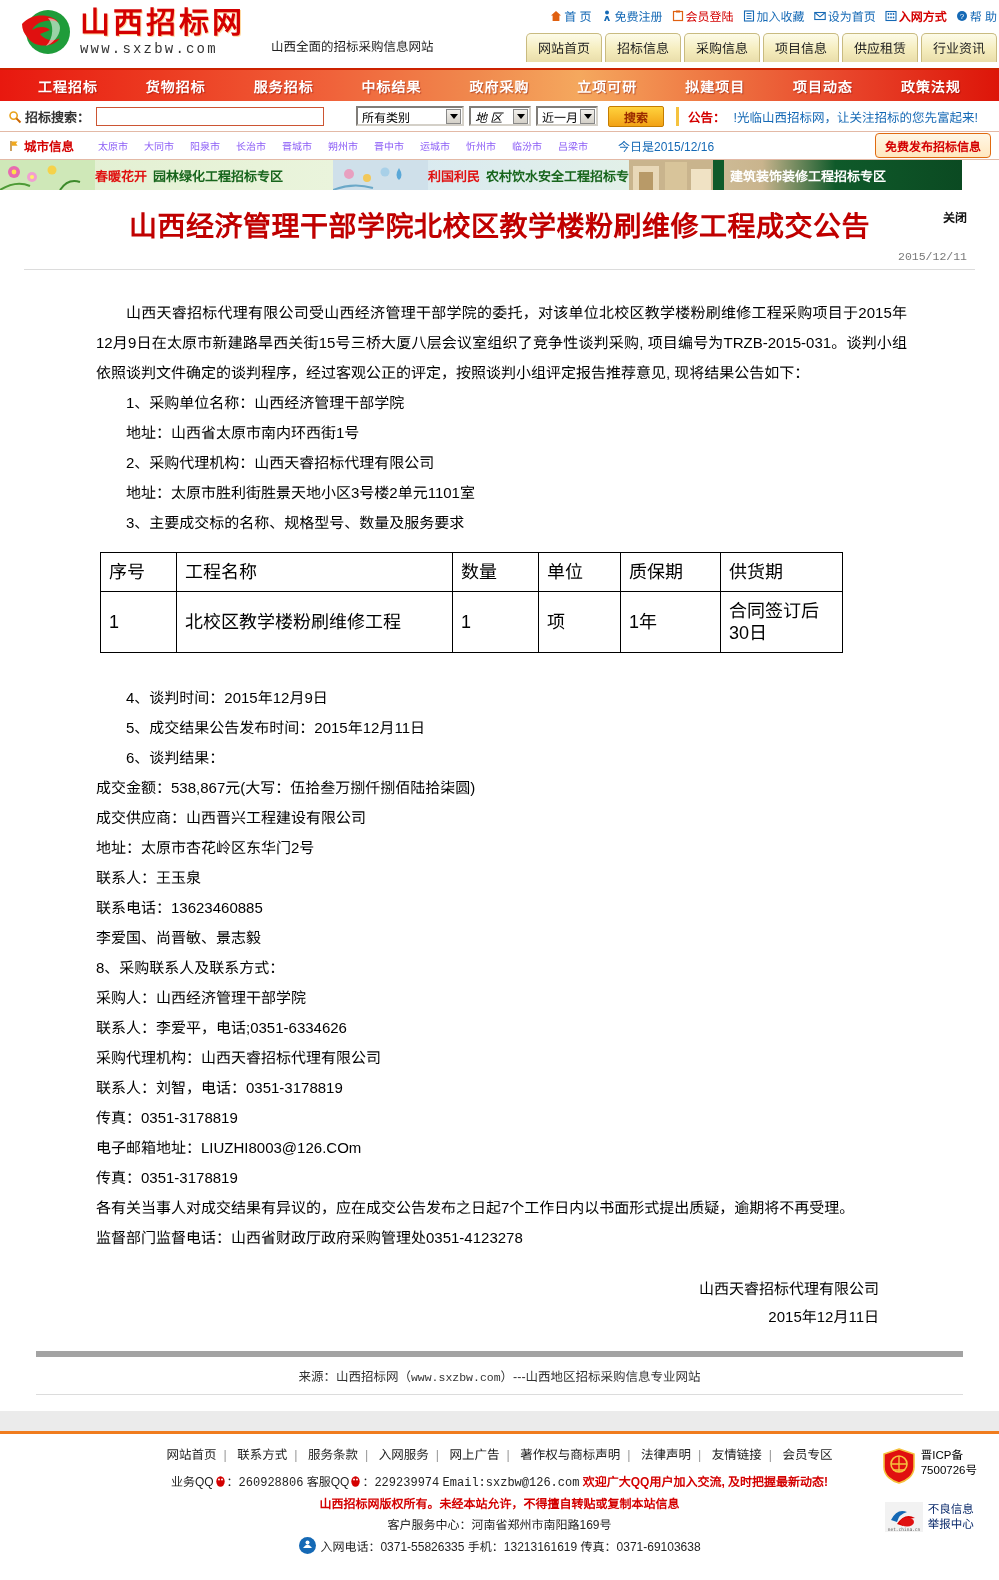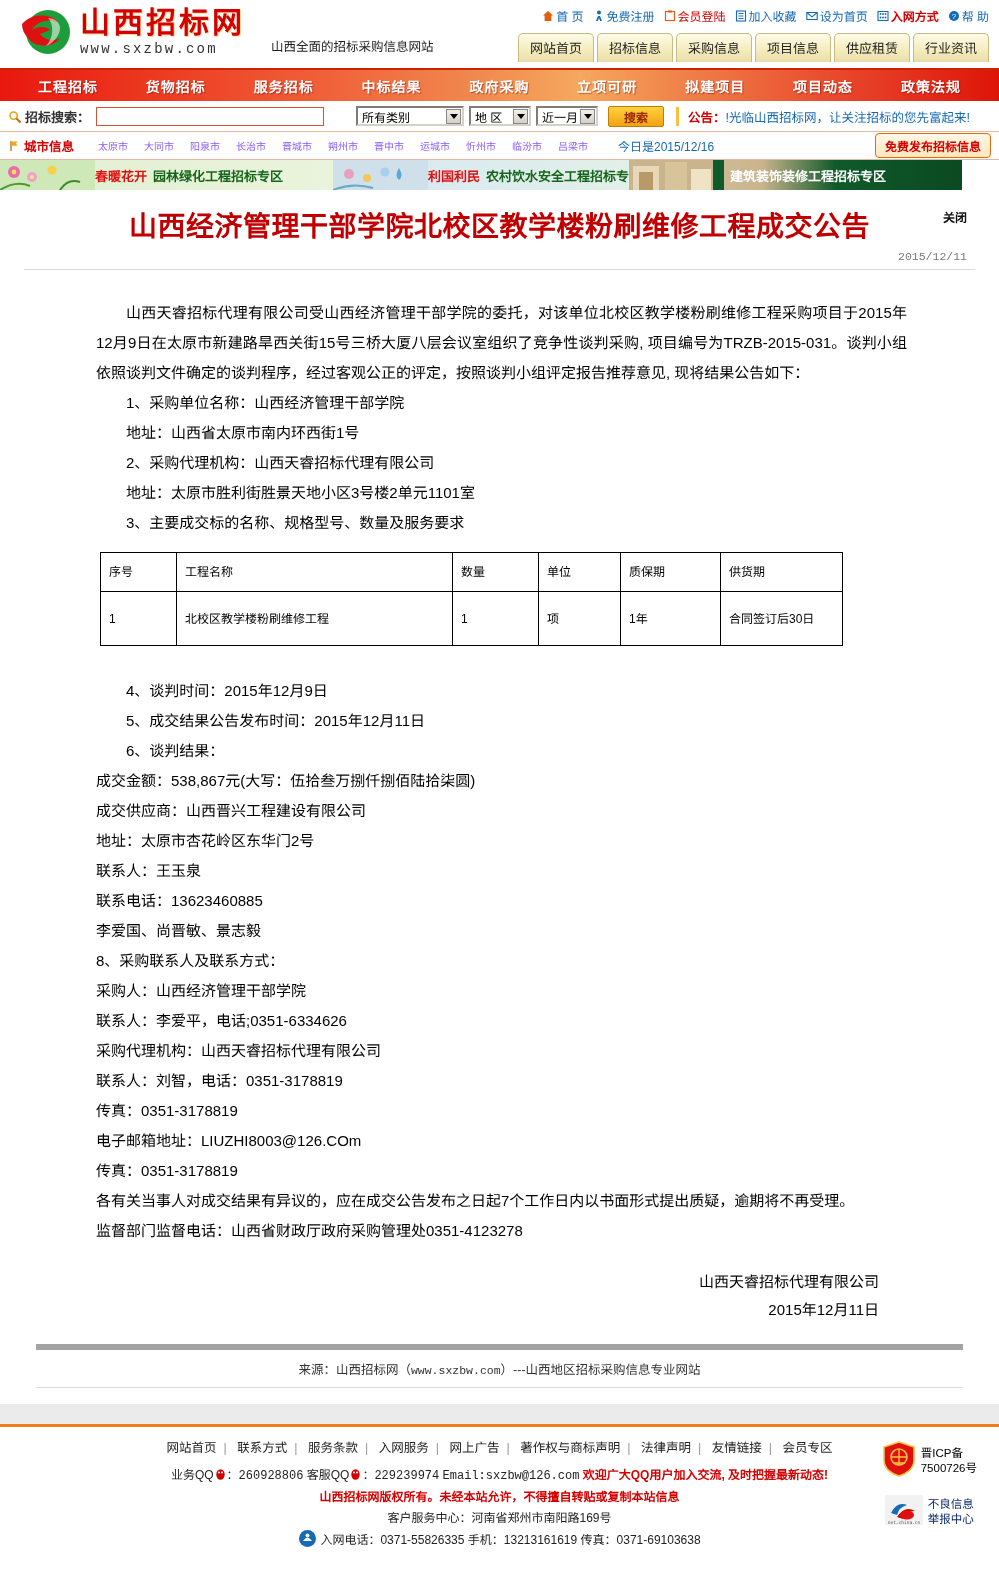--- a/index.html
+++ b/index.html
@@ -28,21 +28,21 @@
   }
   .logo-url {
     font-size: 14px; color: #333; letter-spacing: 2.2px;
     font-family: "Liberation Mono", monospace; margin-top: 2px;
   }
   .tagline {
     font-size: 12.5px; color: #222; margin-left: 26px; margin-top: 36px;
     white-space: nowrap;
   }
   .header-right {
-    margin-left: auto; padding-right: 10px;
+    margin-left: auto; padding-right: 2px;
     display: flex; flex-direction: column; align-items: flex-end; justify-content: space-between;
   }
   .toplinks {
     display: flex; align-items: center; gap: 9px;
     font-size: 12px; padding-top: 7px; white-space: nowrap;
   }
   .toplink { display: flex; align-items: center; gap: 2px; cursor: pointer; }
   .toplink .lbl { color: #1569b5; }
   .toplink.red .lbl { color: #d40000; }
   .toplink.bold .lbl { font-weight: bold; }
@@ -101,21 +101,21 @@
     border-top: 5px solid #000;
   }
   .btn-search {
     width: 56px; height: 21px; margin-left: 10px;
     background: linear-gradient(180deg,#ffd23d,#f2a215);
     border: 1px solid #c47c00; border-radius: 2px;
     color: #9a2b00; font-size: 12px; font-weight: bold;
     display: flex; align-items: center; justify-content: center; cursor: pointer;
   }
   .notice-zone {
-    margin-left: 12px; display: flex; align-items: center; 
+    margin-left: 12px; display: flex; align-items: center; gap: 8px;
     border-left: 3px solid #f5c23e; padding-left: 9px; overflow: hidden;
   }
   .notice-key { color: #d40000; font-weight: bold; font-size: 12.5px; }
   .notice-val { color: #1569b5; font-size: 12.5px; white-space: nowrap; }
 
   
   .cityrow {
     height: 28px; display: flex; align-items: center;
     padding: 0 8px; border-bottom: 1px solid #e3b9a6; gap: 0;
   }
@@ -176,21 +176,21 @@
   }
   .line.ind { padding-left: 2em; }
   .spacer-lg { height: 30px; }
 
   
   table.bid {
     border-collapse: collapse; margin: 14px 0 0 4px;
     width: 742px; table-layout: fixed;
   }
   table.bid td {
-    border: 1px solid #000; padding: 8px 8px; font-size: 12px;
+    border: 1px solid #000; padding: 8px 8px; font-size: 18px;
     vertical-align: middle; color: #000; line-height: 22px;
   }
   table.bid tr.head td { height: 34px; }
   table.bid tr.row td { height: 54px; vertical-align: middle; }
   .c0 { width: 76px; } .c1 { width: 276px; } .c2 { width: 86px; }
   .c3 { width: 82px; } .c4 { width: 100px; } .c5 { width: 122px; }
 
   .sign { text-align: right; padding-right: 28px; margin-top: 22px; }
   .sign div { font-size: 15px; line-height: 28px; color: #000; }
 
@@ -217,21 +217,21 @@
   .qq-icon {
     display: inline-block; width: 11px; height: 13px; vertical-align: -2px;
     margin: 0 1px;
   }
   .mono { font-family: "Liberation Mono", monospace; }
   .welcome { color: #d40000; font-weight: bold; }
   .foot-right {
     position: absolute; right: 22px; top: 14px;
     display: flex; flex-direction: column; gap: 14px; align-items: center;
   }
-  .badge { display: flex; align-items: center; gap: 5px; }
+  .badge { display: flex; gap: 5px; }
   .badge .txt { font-size: 11.5px; line-height: 15px; color: #000; }
   .badge .txt.blue { color: #0a2a6b; }
   .net-icon { width: 19px; height: 19px; display: inline-block; vertical-align: -4px; margin-right: 3px; }
 </style>
 </head>
 <body>
 
 <div class="header">
   <div class="logo-zone">
     <div class="logo-mark">
@@ -350,21 +350,21 @@
           <path d="M8.4 8.4 L12.5 12.5" stroke="#cc6600" stroke-width="2"></path>
         </svg>
     </span>
     <span>招标搜索：</span>
   </div>
   <input class="search-input" type="text" value="" placeholder="" style="">
   <div class="sel" style="width:108px;margin-left:32px;">
     <span>所有类别</span>
     <span class="arrow"></span>
   </div>
-  <div class="sel" style="width:62px;margin-left:5px;">
+  <div class="sel" style="width:62px;margin-left:5px;font-style:italic;">
     <span>地 区</span>
     <span class="arrow"></span>
   </div>
   <div class="sel" style="width:62px;margin-left:5px;">
     <span>近一月</span>
     <span class="arrow"></span>
   </div>
   <div class="btn-search">搜索</div>
   <div class="notice-zone">
     <span class="notice-key">公告：</span>

